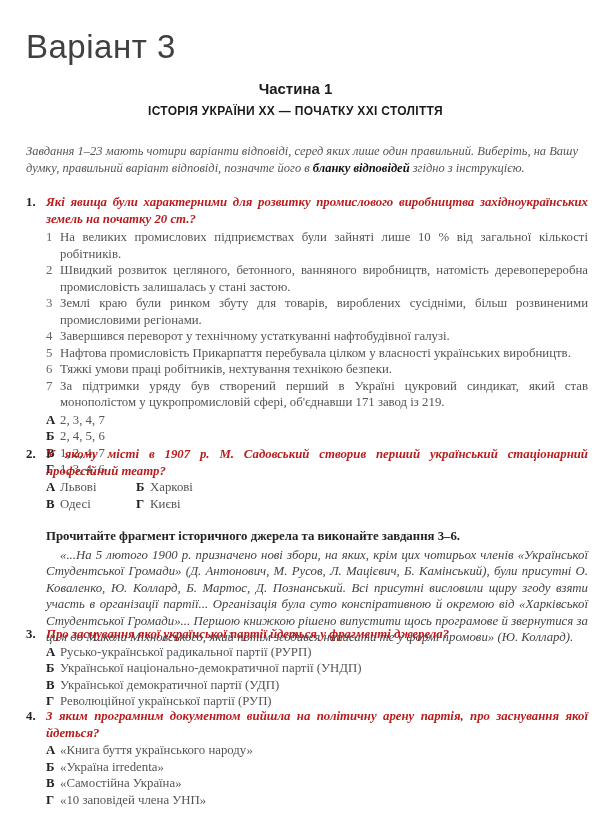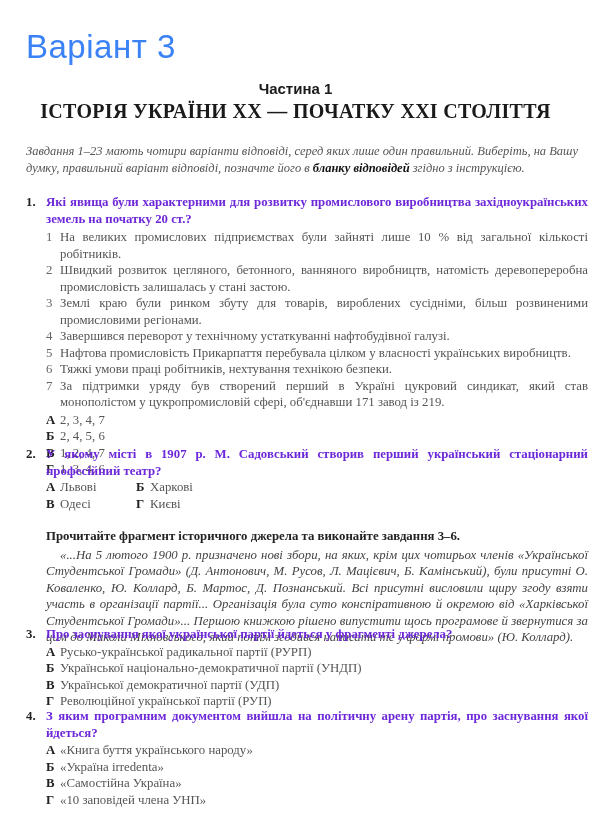--- a/index.html
+++ b/index.html
@@ -4,37 +4,37 @@
   <style>
     html, body { margin: 0; padding: 0; }
     body {
       width: 600px; height: 824px; background: #ffffff; color: #222;
       font-family: "Liberation Serif", "DejaVu Serif", serif;
       position: relative; overflow: hidden;
     }
     .variant-title {
       position: absolute; left: 26px; top: 28px;
       font-family: "Liberation Sans", "DejaVu Sans", sans-serif;
-      font-size: 33px; color: #3b82f6; letter-spacing: 0.5px; font-weight: normal;
+      font-size: 33px; color: #404040; letter-spacing: 0.5px; font-weight: normal;
     }
     .part-heading {
       position: absolute; left: 0; width: 591px; top: 79px; text-align: center;
       font-family: "Liberation Sans", "DejaVu Sans", sans-serif; font-weight: bold; color: #1a1a1a;
     }
     .part-heading .part { font-size: 15px; line-height: 20px; }
-    .part-heading .subject { font-size: 20px; line-height: 24px; letter-spacing: 0.3px; font-family: Liberation Serif, serif; }
+    .part-heading .subject { font-size: 12px; line-height: 24px; letter-spacing: 0.3px; }
     .instructions {
       position: absolute; left: 26px; top: 143px; width: 560px;
       font-style: italic; font-size: 12.5px; line-height: 17px; color: #555;
     }
     .instructions b { color: #111; font-style: italic; }
     .q { position: absolute; left: 26px; width: 562px; font-size: 12.8px; line-height: 16.5px; }
     .q-head { display: flex; }
     .q-num { width: 20px; flex: none; font-weight: bold; color: #222; }
-    .q-text { font-weight: bold; color: #6d28d9; flex: 1; text-align: justify; }
+    .q-text { font-weight: bold; color: #b91c1c; flex: 1; text-align: justify; font-style: italic; }
     .stmts { margin-left: 20px; margin-top: 2px; }
     .stmt { display: flex; color: #555; }
     .stmt-num { width: 14px; flex: none; color: #666; }
     .stmt-text { flex: 1; text-align: justify; }
     .opts { margin-left: 20px; margin-top: 1px; }
     .opt { display: flex; color: #555; }
     .opt-letter { width: 14px; flex: none; font-weight: bold; color: #222; }
     .opt-text { flex: 1; }
     .opts-grid { margin-left: 20px; display: grid; grid-template-columns: 90px 120px; color: #555; }
     .opts-grid .opt { display: flex; }

